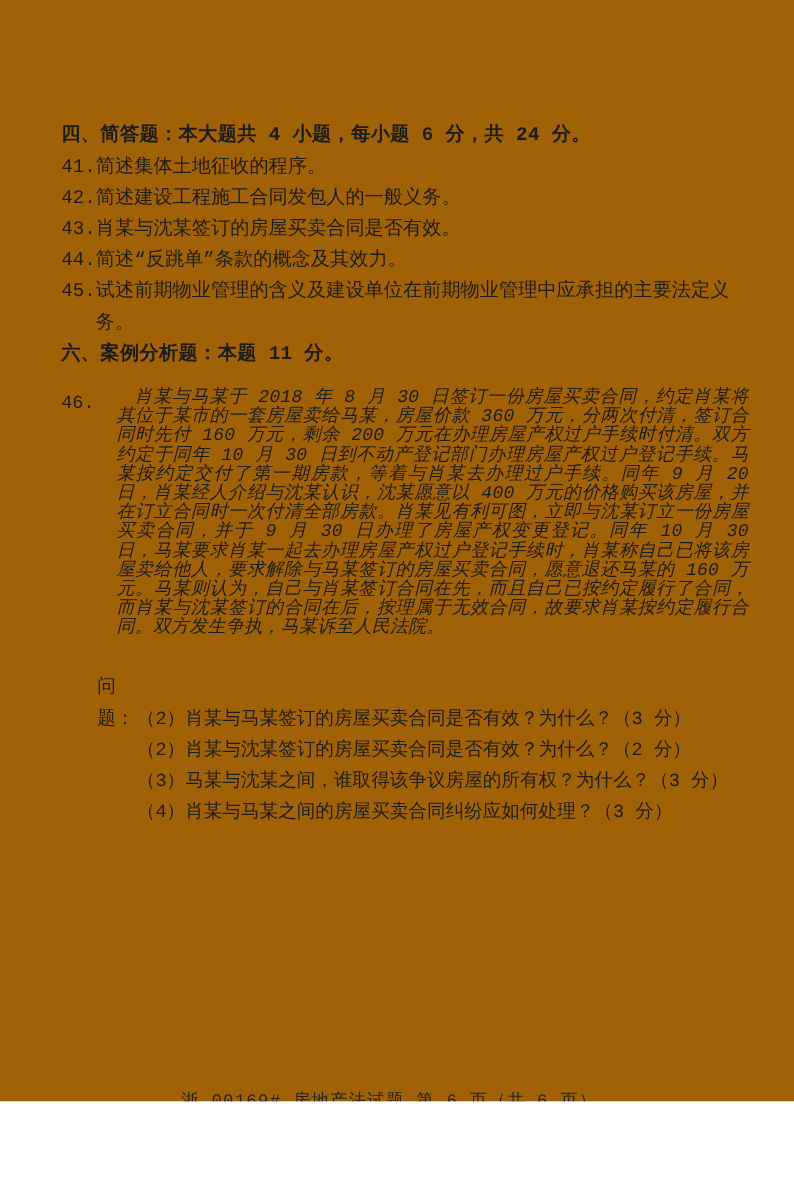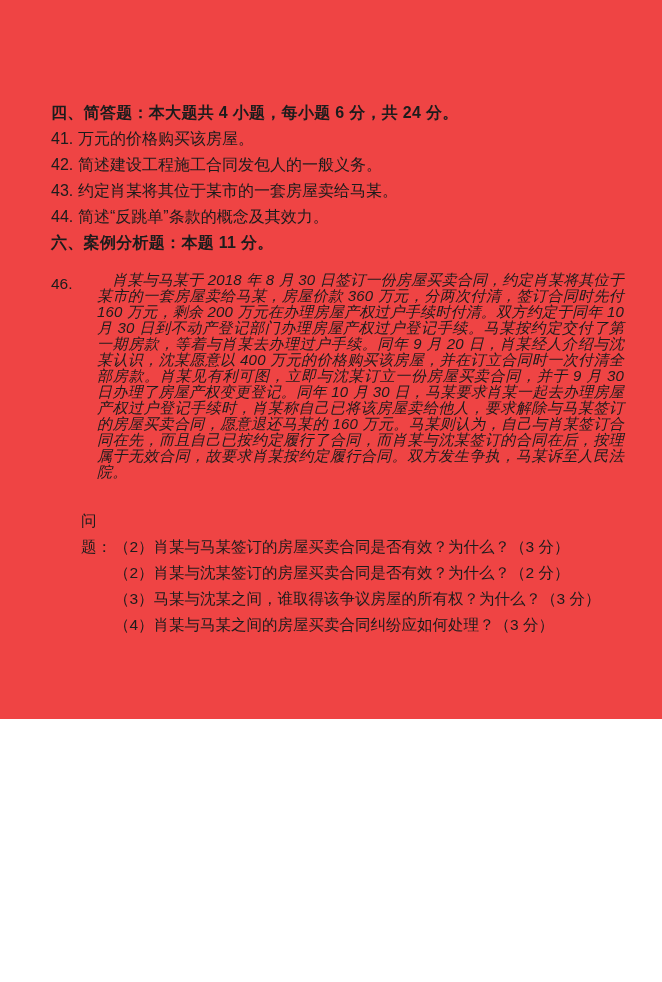--- a/index.html
+++ b/index.html
@@ -3,23 +3,23 @@
 <meta charset="utf-8">
 <style>
   html, body {
     margin: 0;
     padding: 0;
     background: #ffffff;
   }
   .page {
     position: relative;
     width: 662px;
-    height: 719px;
-    background: #ef4444;
-    font-family: Liberation Sans, sans-serif;
+    height: 918px;
+    background: #a16207;
+    font-family: Liberation Mono, monospace;
     color: #1c1c1c;
     overflow: hidden;
   }
   .content {
     position: absolute;
     left: 51px;
     top: 100px;
     width: 558px;
   }
   .sec-heading {
@@ -94,36 +94,40 @@
 </head>
 <body>
 
 <div class="page">
   <main class="content">
 
     <h2 class="sec-heading">四、简答题：本大题共 4 小题，每小题 6 分，共 24 分。</h2>
 
     <div class="qitem">
       <span class="qnum">41.</span>
-      <span class="qtext">万元的价格购买该房屋。</span>
+      <span class="qtext">简述集体土地征收的程序。</span>
     </div>
     <div class="qitem">
       <span class="qnum">42.</span>
       <span class="qtext">简述建设工程施工合同发包人的一般义务。</span>
     </div>
     <div class="qitem">
       <span class="qnum">43.</span>
-      <span class="qtext">约定肖某将其位于某市的一套房屋卖给马某。</span>
+      <span class="qtext">肖某与沈某签订的房屋买卖合同是否有效。</span>
     </div>
     <div class="qitem">
       <span class="qnum">44.</span>
       <span class="qtext">简述“反跳单”条款的概念及其效力。</span>
     </div>
 
 
+    <div class="qitem">
+      <span class="qnum">45.</span>
+      <span class="qtext">试述前期物业管理的含义及建设单位在前期物业管理中应承担的主要法定义务。</span>
+    </div>
 
     <h2 class="sec-heading">六、案例分析题：本题 11 分。</h2>
 
     <div class="case">
       <span class="case-num">46.</span>
       <p class="case-body">肖某与马某于 2018 年 8 月 30 日签订一份房屋买卖合同，约定肖某将其位于某市的一套房屋卖给马某，房屋价款 360 万元，分两次付清，签订合同时先付 160 万元，剩余 200 万元在办理房屋产权过户手续时付清。双方约定于同年 10 月 30 日到不动产登记部门办理房屋产权过户登记手续。马某按约定交付了第一期房款，等着与肖某去办理过户手续。同年 9 月 20 日，肖某经人介绍与沈某认识，沈某愿意以 400 万元的价格购买该房屋，并在订立合同时一次付清全部房款。肖某见有利可图，立即与沈某订立一份房屋买卖合同，并于 9 月 30 日办理了房屋产权变更登记。同年 10 月 30 日，马某要求肖某一起去办理房屋产权过户登记手续时，肖某称自己已将该房屋卖给他人，要求解除与马某签订的房屋买卖合同，愿意退还马某的 160 万元。马某则认为，自己与肖某签订合同在先，而且自己已按约定履行了合同，而肖某与沈某签订的合同在后，按理属于无效合同，故要求肖某按约定履行合同。双方发生争执，马某诉至人民法院。</p>
 
       <div class="questions">
         <div class="qline first">
           <span class="q-label">问题：</span><span>（2）肖某与马某签订的房屋买卖合同是否有效？为什么？（3 分）</span>

